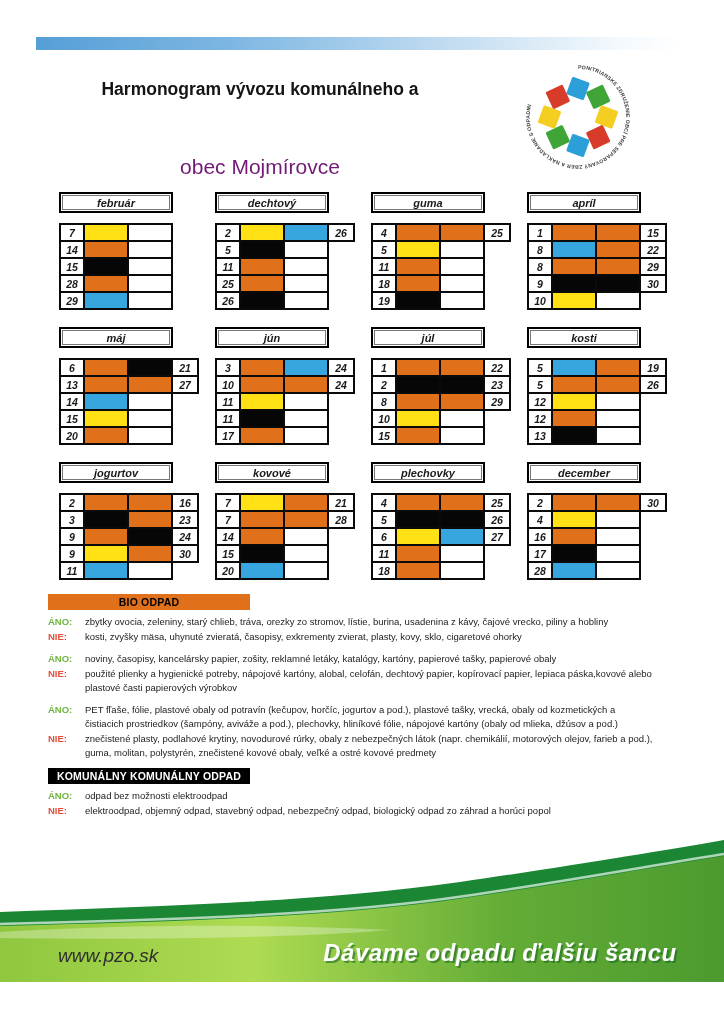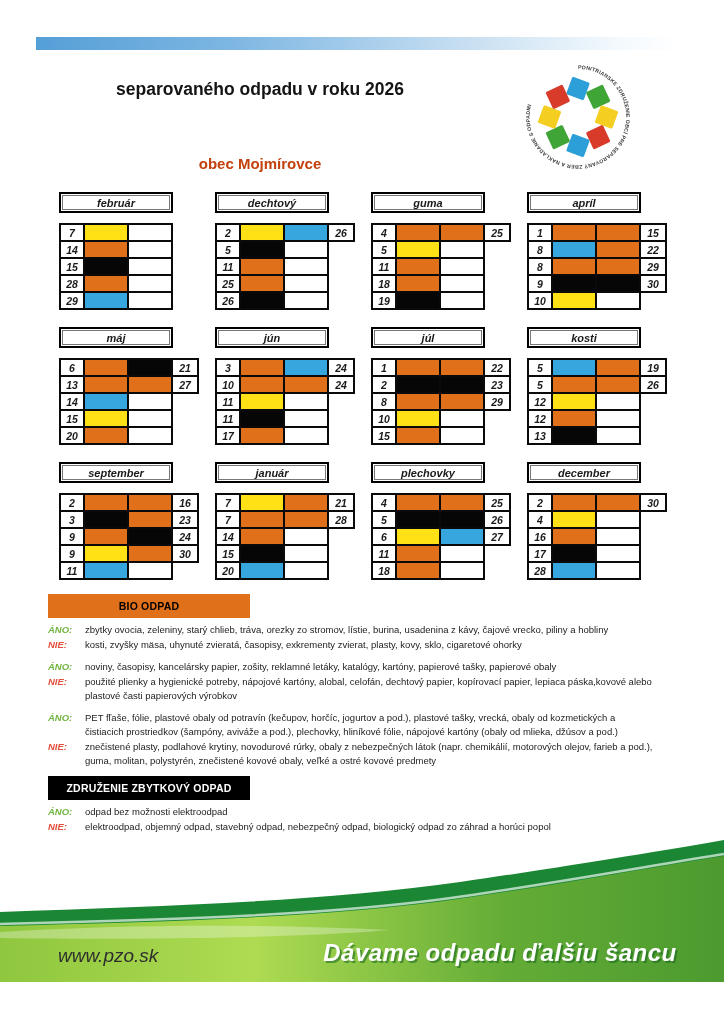--- a/index.html
+++ b/index.html
@@ -10,21 +10,21 @@
   .topbar{
     position:absolute;left:36px;top:37px;width:645px;height:13px;
     background:linear-gradient(to right,#559fd7 0%,#7db6e2 30%,#c4ddf1 65%,#f3f9fd 90%,#ffffff 100%);
   }
   .title{
     position:absolute;left:40px;top:78px;width:440px;text-align:center;
     font-size:17.5px;font-weight:bold;line-height:1.32;color:#141414;
   }
   .subtitle{
     position:absolute;left:40px;top:155px;width:440px;text-align:center;
-    font-size:15px;font-weight:bold;color:#c2410c;
+    font-size:21px;font-weight:normal;color:#701a75;
   }
   .logo{position:absolute;left:519px;top:58px;width:118px;height:118px;}
   .logo-ring{font-size:5.3px;font-weight:bold;fill:#3c3c3c;letter-spacing:.25px;}
 
   .months{
     position:absolute;left:59px;top:192px;
     display:grid;grid-template-columns:repeat(4,156px);grid-auto-rows:135px;
   }
   .month-header{
     width:114px;height:21px;box-sizing:border-box;border:2px solid #000;
@@ -39,41 +39,41 @@
   .cell.num{
     width:26px;display:flex;align-items:center;justify-content:center;
     font-size:10.5px;font-weight:bold;font-style:italic;
   }
   .cell.color{width:46px;margin-left:-2px;}
   .cell.num2{width:28px;margin-left:-2px;}
 
   .legend{position:absolute;left:48px;top:594px;width:648px;}
   .lsection{margin-bottom:8px;}
   .lbar{
-    width:202px;height:24px;display:flex;align-items:center;justify-content:center;
+    width:202px;height:16px;display:flex;align-items:center;justify-content:center;
     font-size:10.5px;font-weight:bold;letter-spacing:.2px;color:#000;margin-bottom:5px;
   }
   .lrow{display:flex;font-size:9.5px;line-height:14px;margin-bottom:1px;}
-  .llabel{width:37px;flex-shrink:0;font-weight:bold;font-style:italic;}
+  .llabel{width:37px;flex-shrink:0;font-weight:bold;}
   .ltext{flex:1;color:#222;padding-right:40px;}
 
   .footer-svg{position:absolute;left:0;top:840px;width:724px;height:155px;}
   .site{font-size:19px;font-style:italic;fill:#2e2e2e;}
   .slogan{font-size:24px;font-weight:bold;font-style:italic;fill:#ffffff;letter-spacing:.5px;}
   .slogan-shadow{font-size:24px;font-weight:bold;font-style:italic;fill:#14651f;opacity:.55;letter-spacing:.5px;}
 </style>
 </head>
 <body>
 
 <div class="page">
 
   <div class="topbar"></div>
 
   <div class="title">
-    <div>separovaného odpadu v roku 2026</div>
+    <div>Harmonogram vývozu komunálneho a</div>
   </div>
 
   <svg class="logo" viewBox="0 0 120 120">
     <defs>
       <path id="ringPath" d="M60,11 a49,49 0 1,1 -0.1,0" fill="none"></path>
     </defs>
     <circle cx="60" cy="60" r="59" fill="#ffffff"></circle>
     <text class="logo-ring">
       <textPath href="#ringPath" startOffset="0">PONITRIANSKE ZDRUŽENIE OBCÍ PRE SEPAROVANÝ ZBER A NAKLADANIE S ODPADMI</textPath>
     </text>
@@ -358,21 +358,21 @@
           </div>
           <div class="mrow">
             <div class="cell num">13</div>
             <div class="cell color" style="background: rgb(6, 6, 6);"></div>
             <div class="cell color" style="background: rgb(255, 255, 255);"></div>
           </div>
         </div>
       </div>
       <div class="month">
         <div class="month-header">
-          <span class="month-name">september</span>
+          <span class="month-name">jogurtov</span>
         </div>
         <div class="month-table">
           <div class="mrow">
             <div class="cell num">2</div>
             <div class="cell color" style="background: rgb(224, 113, 26);"></div>
             <div class="cell color" style="background: rgb(224, 113, 26);"></div>
             <div class="cell num num2">16</div>
           </div>
           <div class="mrow">
             <div class="cell num">3</div>
@@ -394,21 +394,21 @@
           </div>
           <div class="mrow">
             <div class="cell num">11</div>
             <div class="cell color" style="background: rgb(56, 166, 222);"></div>
             <div class="cell color" style="background: rgb(255, 255, 255);"></div>
           </div>
         </div>
       </div>
       <div class="month">
         <div class="month-header">
-          <span class="month-name">január</span>
+          <span class="month-name">kovové</span>
         </div>
         <div class="month-table">
           <div class="mrow">
             <div class="cell num">7</div>
             <div class="cell color" style="background: rgb(255, 225, 21);"></div>
             <div class="cell color" style="background: rgb(224, 113, 26);"></div>
             <div class="cell num num2">21</div>
           </div>
           <div class="mrow">
             <div class="cell num">7</div>
@@ -532,21 +532,21 @@
           <span class="llabel" style="color: rgb(112, 181, 63);">ÁNO:</span>
           <span class="ltext">PET fľaše, fólie, plastové obaly od potravín (kečupov, horčíc, jogurtov a pod.), plastové tašky, vrecká, obaly od kozmetických a čistiacich prostriedkov (šampóny, aviváže a pod.), plechovky, hliníkové fólie, nápojové kartóny (obaly od mlieka, džúsov a pod.)</span>
         </div>
         <div class="lrow">
           <span class="llabel" style="color: rgb(226, 80, 60);">NIE:</span>
           <span class="ltext">znečistené plasty, podlahové krytiny, novodurové rúrky, obaly z nebezpečných látok (napr. chemikálií, motorových olejov, farieb a pod.), guma, molitan, polystyrén, znečistené kovové obaly, veľké a ostré kovové predmety</span>
         </div>
       </div>
       <div class="lsection">
         <div class="lbar" style="background: rgb(0, 0, 0); color: rgb(255, 255, 255);">
-          <span>ZDRUŽENIE ZBYTKOVÝ ODPAD</span>
+          <span>KOMUNÁLNY KOMUNÁLNY ODPAD</span>
         </div>
         <div class="lrow">
           <span class="llabel" style="color: rgb(112, 181, 63);">ÁNO:</span>
           <span class="ltext">odpad bez možnosti elektroodpad</span>
         </div>
         <div class="lrow">
           <span class="llabel" style="color: rgb(226, 80, 60);">NIE:</span>
           <span class="ltext">elektroodpad, objemný odpad, stavebný odpad, nebezpečný odpad, biologický odpad zo záhrad a horúci popol</span>
         </div>
       </div>

